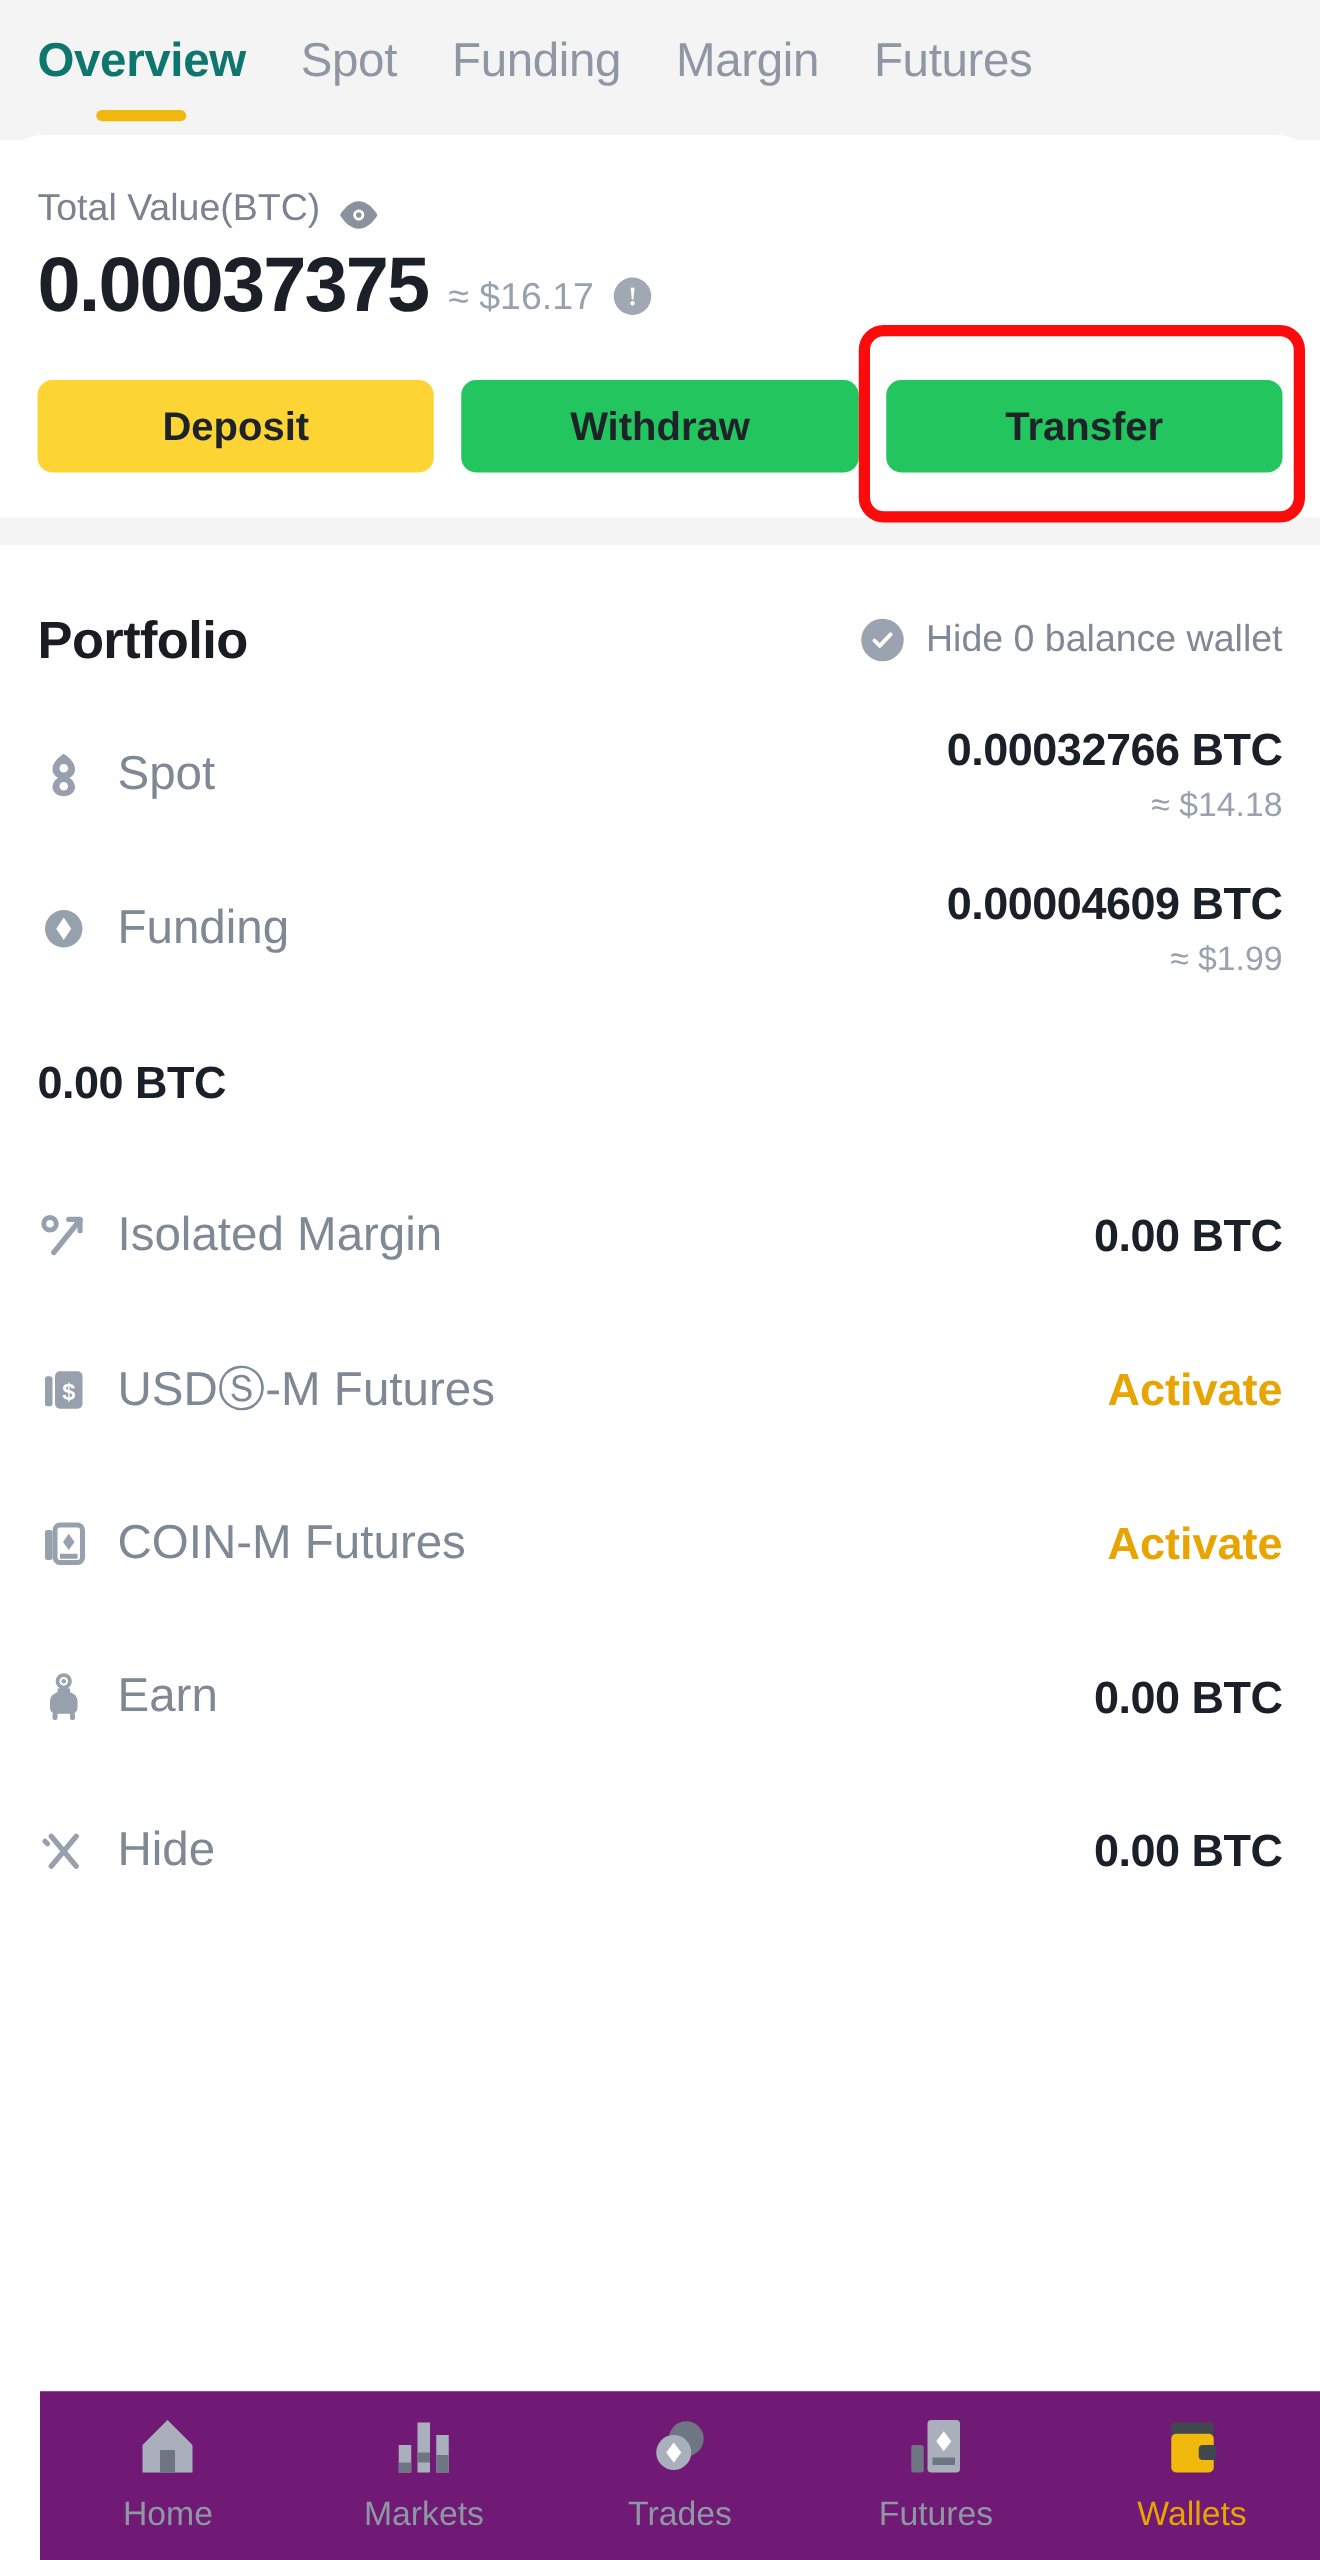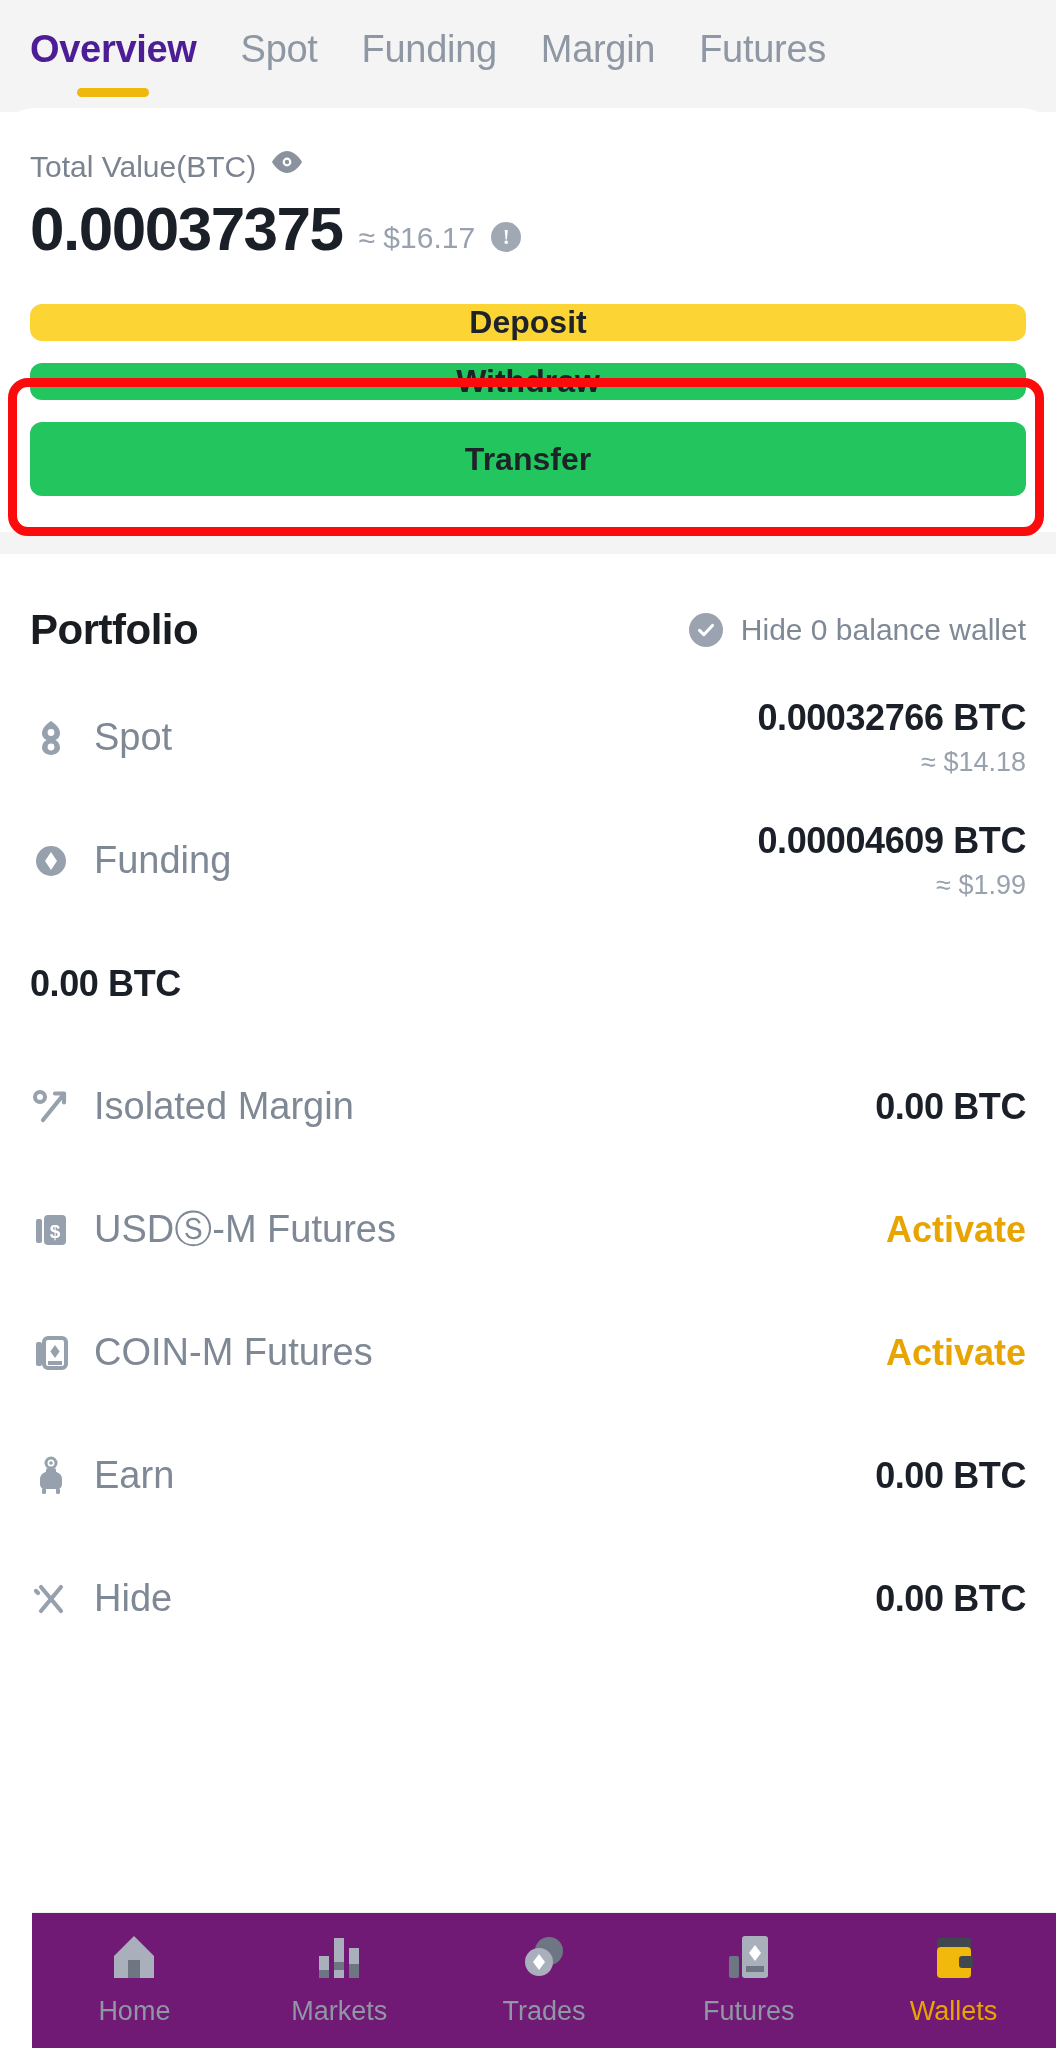--- a/index.html
+++ b/index.html
@@ -26,41 +26,41 @@
   .tab{
     position:relative;
     font-size:38px;
     font-weight:400;
     color:#8E97A3;
     letter-spacing:-0.3px;
     white-space:nowrap;
     padding-bottom:20px;
     cursor:pointer;
   }
-  .tab.active{ color:#4c1d95; font-weight:700; }
+  .tab.active{ color:#0f766e; font-weight:700; }
   .tab.active .tab-underline{
     position:absolute;
     left:50%; transform:translateX(-50%);
     bottom:-6px;
     width:72px; height:9px;
     border-radius:5px;
     background:#EFB80C;
   }
 
   
   .card{
     position:relative;
     background:#FFFFFF;
     border-top-left-radius:34px;
     border-top-right-radius:34px;
     margin-top:-4px;
     padding:42px 30px 36px 30px;
   }
   .totlabel{
-    display:flex; align-items:flex-start; gap:14px;
+    display:flex; align-items:flex-end; gap:14px;
     font-size:30px; color:#7A838F; font-weight:400;
   }
   .eye{ display:inline-flex; }
   .balrow{
     display:flex; align-items:flex-end; gap:16px;
     margin-top:14px;
   }
   .balance{
     font-size:62px; font-weight:700; color:#1B1F27;
     letter-spacing:-1.5px; line-height:1;
@@ -72,21 +72,21 @@
   .info-i{
     display:inline-flex; align-items:center; justify-content:center;
     width:30px;height:30px;border-radius:50%;
     background:#A0A8B4;color:#fff;
     font-size:21px;font-weight:700;font-family:"Liberation Serif",serif;
     margin-bottom:8px; flex:0 0 auto;
   }
 
   
   .actions{
-    display:flex; gap:22px; margin-top:44px;flex-direction:column;
+    display:flex; gap:22px; margin-top:44px;
   }
   .btn{
     flex:1; height:74px; border-radius:12px;
     display:flex;align-items:center;justify-content:center;
     font-size:32px;font-weight:700;color:#1E2329;
     background:#22c55e; cursor:pointer;
     border:none;
   }
   .btn.primary{ background:#FCD535; }
   .btn-wrap{ flex:1; position:relative; display:flex;justify-content:flex-end; }

